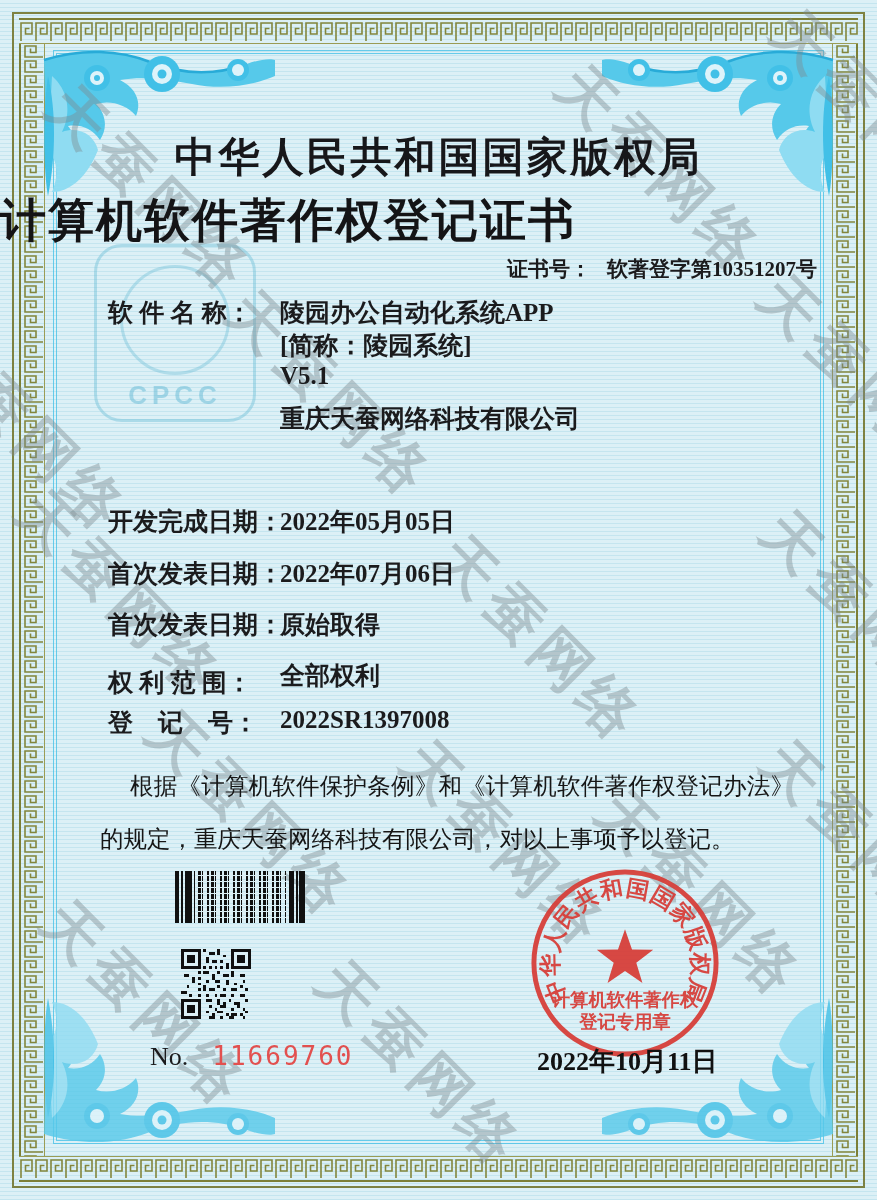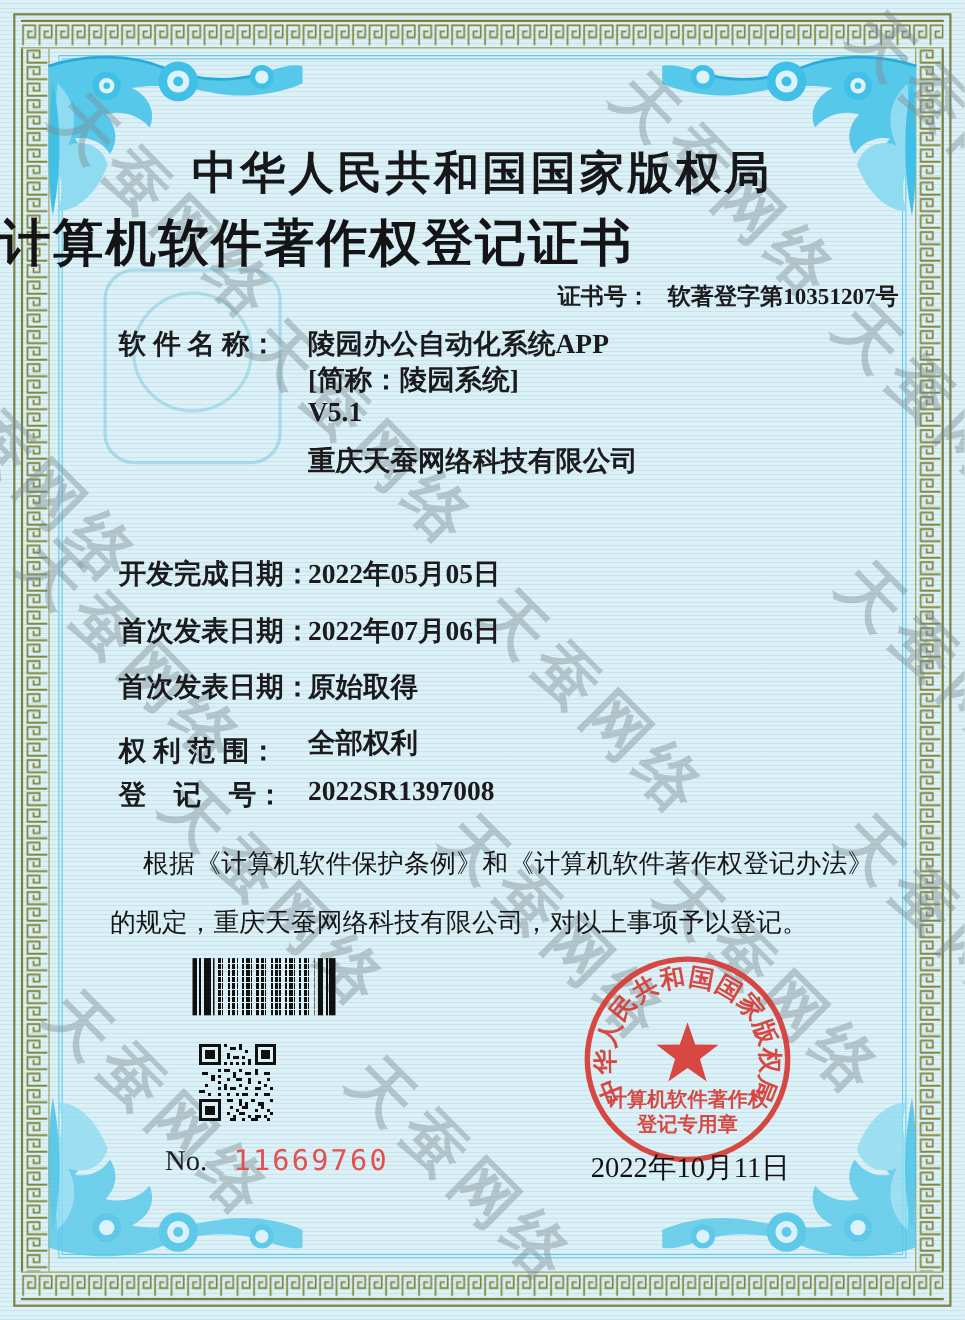--- a/index.html
+++ b/index.html
@@ -44,21 +44,21 @@
   .cert-title{position:absolute;top:190px;left:0;width:100%;z-index:3;
              font-size:46px;font-weight:bold;letter-spacing:2px;color:#141416;}
   .certno{position:absolute;top:255px;right:60px;z-index:3;font-size:21px;font-weight:bold;}
   .certno .val{margin-left:16px;}
   .frow{position:absolute;left:108px;z-index:3;font-size:25px;font-weight:bold;white-space:nowrap;}
   .fval{position:absolute;left:280px;z-index:3;font-size:25px;font-weight:bold;white-space:nowrap;}
   .statement{position:absolute;left:100px;top:760px;width:694px;z-index:3;
              font-size:23.5px;line-height:53px;text-align:justify;text-indent:30px;color:#161616;}
   .serial{position:absolute;left:150px;top:1041px;z-index:4;font-size:26px;}
   .serial .num{color:#e2504f;font-family:"DejaVu Sans Mono",monospace;letter-spacing:2px;margin-left:24px;}
-  .issue-date{position:absolute;left:537px;top:1044px;z-index:4;font-size:26px;font-weight:normal;color:#111;}
+  .issue-date{position:absolute;left:537px;top:1044px;z-index:4;font-size:26px;font-weight:bold;color:#111;}
   
   .barcode{position:absolute;left:175px;top:871px;width:130px;height:52px;display:flex;z-index:3;}
   .bc-start{width:20px;background:repeating-linear-gradient(90deg,#101010 0 4px,transparent 4px 6px,#101010 6px 8px,transparent 8px 10px,#101010 10px 13px);}
   .bc-mid{flex:1;margin:0 3px;background-image:
       repeating-linear-gradient(0deg, transparent 0 5px, #d9eff5 5px 6px),
       repeating-linear-gradient(90deg,#101010 0 3px,transparent 3px 4px,#101010 4px 5px,transparent 5px 9px,#101010 9px 11px,transparent 11px 13px);}
   .bc-stop{width:16px;background:repeating-linear-gradient(90deg,#101010 0 5px,transparent 5px 7px,#101010 7px 9px,transparent 9px 10px,#101010 10px 12px);}
   .qr{position:absolute;left:181px;top:949px;width:70px;height:70px;z-index:3;}
   .qr svg{display:block;width:100%;height:100%;}
   
@@ -168,20 +168,21 @@
   <div class="wm" style="left:865px;top:615px">天蚕网络</div>
   <div class="wm" style="left:250px;top:815px">天蚕网络</div>
   <div class="wm" style="left:505px;top:845px">天蚕网络</div>
   <div class="wm" style="left:865px;top:845px">天蚕网络</div>
   <div class="wm" style="left:145px;top:1005px">天蚕网络</div>
   <div class="wm" style="left:420px;top:1065px">天蚕网络</div>
   <div class="wm" style="left:700px;top:895px">天蚕网络</div>
 
   <div class="cpcc">
     <div class="cpcc-circle"></div>
+    <div class="cpcc-text">CPCC</div>
   </div>
 
   <div class="authority">中华人民共和国国家版权局</div>
   <div class="cert-title">计算机软件著作权登记证书</div>
   <div class="certno">
     <span>证书号：</span><span class="val">软著登字第10351207号</span>
   </div>
 
   <div class="frow" style="top:296px">软 件 名 称：</div>
   <div class="fval" style="top:329px">[简称：陵园系统]</div>

